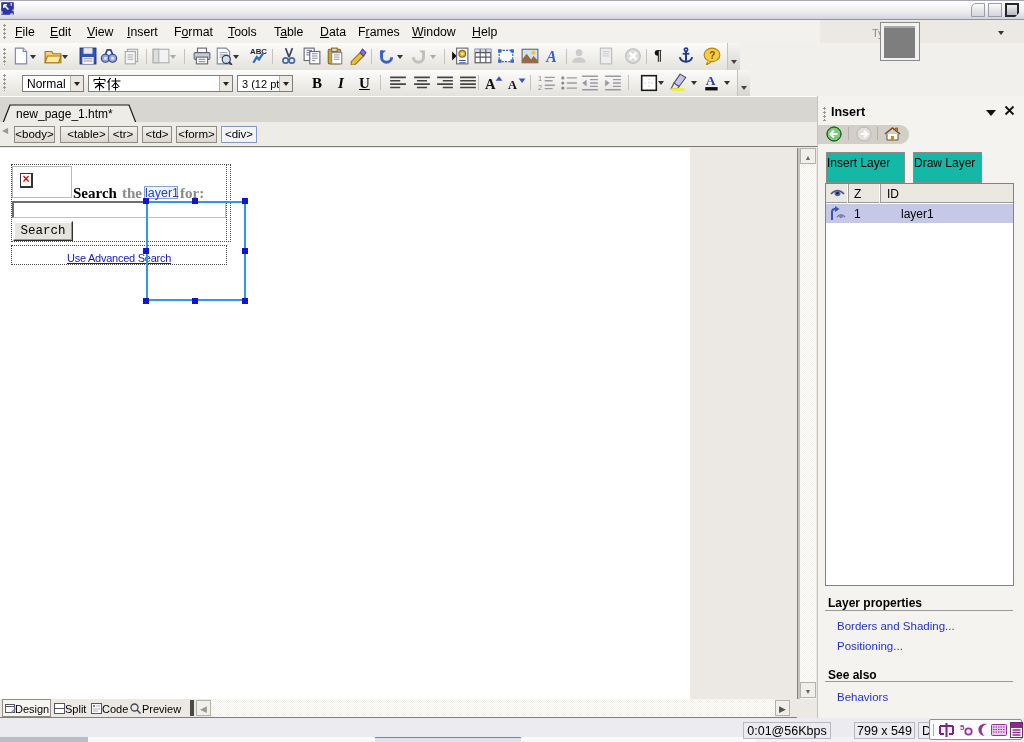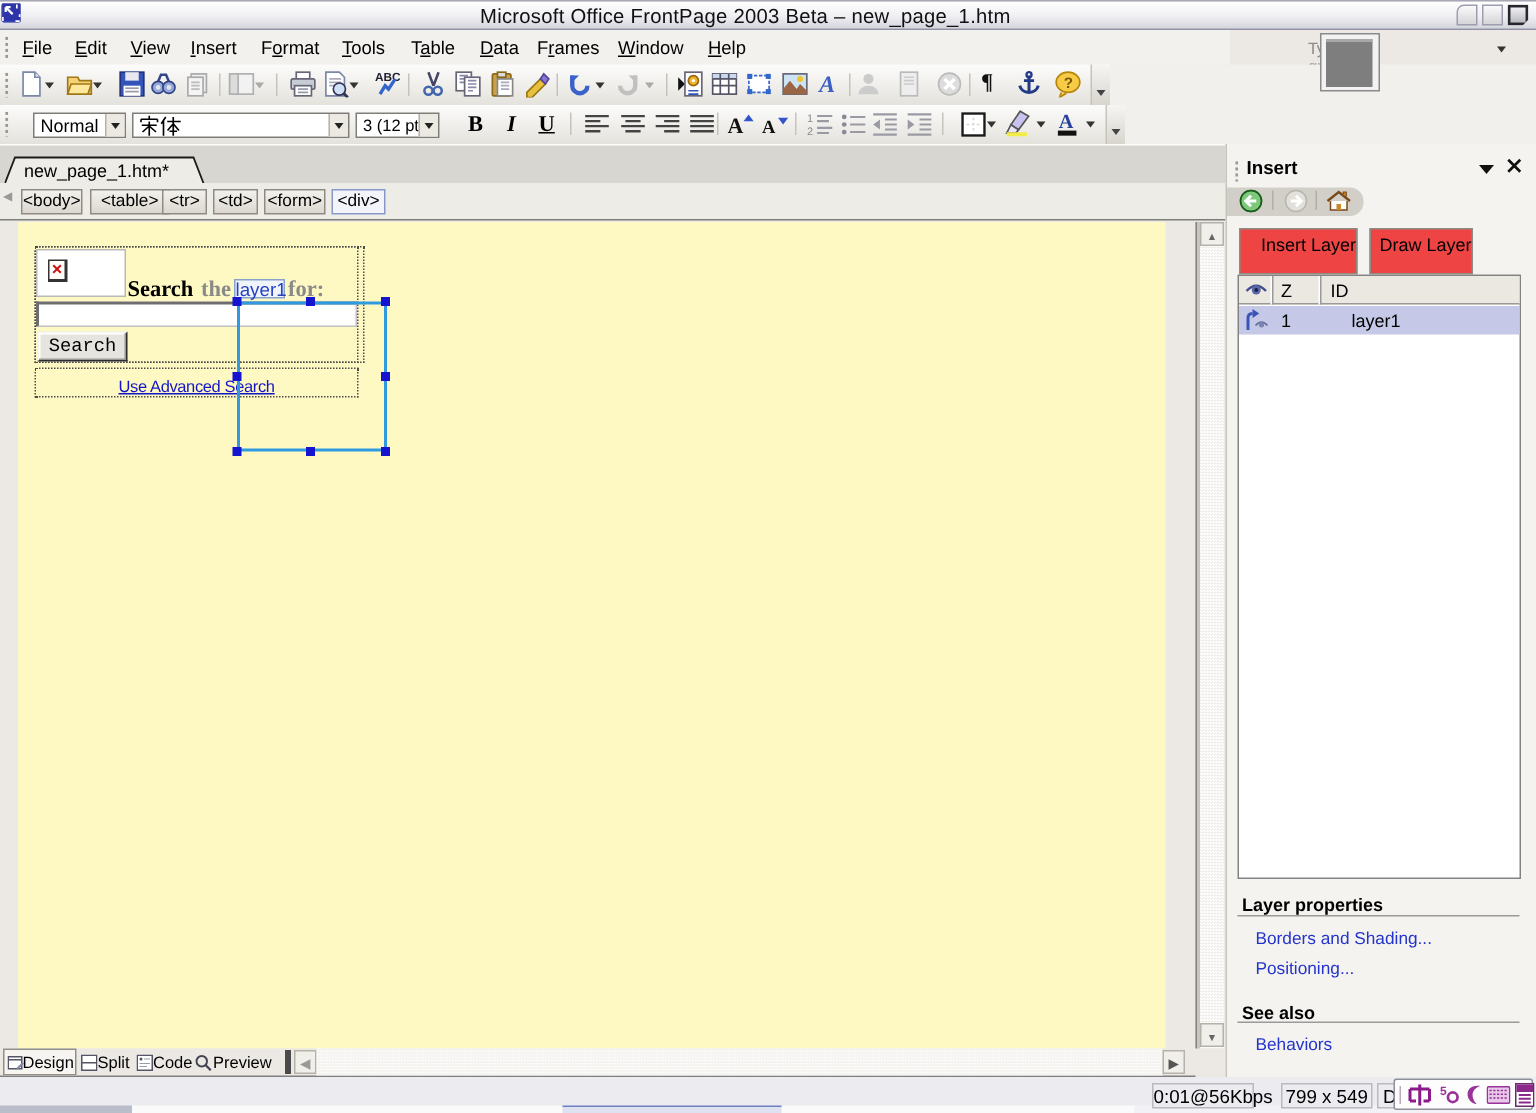--- a/index.html
+++ b/index.html
@@ -24,21 +24,21 @@
 .combo{position:absolute;top:5px;height:17px;background:#fff;border:1px solid #7f7d78}
 .combo .ctext{position:absolute;left:4px;top:1px;font-size:12px;color:#000;white-space:nowrap}
 .combo .cbtn{position:absolute;right:0;top:0;bottom:0;width:13px;background:#ece9e3;border-left:1px solid #b5b2aa}
 .combo .cbtn:after{content:"";position:absolute;left:3px;top:6px;border-left:3px solid transparent;border-right:3px solid transparent;border-top:4px solid #222}
 
 #tabstrip{left:0;top:96px;width:817px;height:26px;background:#d8d6d0;border-top:1px solid #fcfcfa}
 
 #tagbar{left:0;top:122px;width:817px;height:25px;background:#eeece7;border-bottom:1px solid #7e7c76}
 .tagbtn{position:absolute;top:4px;height:17px;background:linear-gradient(#f3f1ec,#dcd8d1);border:1px solid #8f8b83;color:#000;font-size:11.5px;text-align:center;padding-top:1px}
 
-#doc{left:12px;top:148px;width:765px;height:551px;background:#fef9c3;overflow:hidden}
+#doc{left:0;top:148px;width:690px;height:551px;background:#ffffff;overflow:hidden}
 .dotted{position:absolute;border:1px dotted #4c4c4c}
 #imgbox{left:12px;top:166px;width:60px;height:32px;background:#fff;border:1px solid #b9b9b9}
 #brokenimg{position:absolute;left:7px;top:6px;width:13px;height:15px;background:#fffdf8;border:1px solid #333;border-width:1px 2px 2px 1px}
 #brokenimg:before{content:"×";position:absolute;left:1.5px;top:-2px;color:#cc1111;font-weight:bold;font-size:12px}
 .searchtx{font-family:"Liberation Serif",serif;font-size:15px;font-weight:bold;color:#8a8a8a;white-space:nowrap}
 #layerlabel{left:144px;top:187px;width:34px;height:13px;background:#f0f5fc;border:1px solid #88a2c8;color:#2741c0;font-size:12.5px;text-align:center;line-height:12px}
 #searchinput{left:12px;top:201px;width:214px;height:17px;background:#fff;border:1px solid #c2c2c2;border-top:2px solid #6e6e6e;border-left:2px solid #6e6e6e}
 #searchbtn{left:13px;top:221px;width:60px;height:20px;background:#e6e4df;border:1px solid;border-color:#f6f5f2 #2e2e2e #2e2e2e #f6f5f2;box-shadow:inset -1px -1px 0 #9a9891,inset 1px 1px 0 #fff;font-family:"Liberation Mono",monospace;font-size:12.5px;text-align:center;line-height:19px;color:#000}
 #advlink{left:67px;top:253px;font-size:11px;letter-spacing:-.25px;color:#1515c8;text-decoration:underline}
 #layerrect{left:146px;top:201px;width:100px;height:100px;border:2px solid #2f9ae0}
@@ -52,35 +52,34 @@
 #htrack{position:absolute;left:211px;top:0;width:564px;height:18px;background:repeating-conic-gradient(#ffffff 0 25%,#f0efeb 0 50%) 0 0/2px 2px}
 
 #panel{left:817px;top:96px;width:207px;height:622px;background:#f4f3ef;border-left:1px solid #c6c3bb}
 .plink{position:absolute;left:19px;color:#2333cc;font-size:11.5px}
 .phead{position:absolute;left:10px;font-size:12px;font-weight:bold;color:#000}
 .prule{position:absolute;left:7px;right:11px;height:1px;background:#9a9a9a}
 #ptable{position:absolute;left:7px;top:87px;width:189px;height:403px;background:#fff;border:1px solid #828282}
 #pthead{position:absolute;left:0;top:0;right:0;height:19px;background:#ebe8e2;border-bottom:1px solid #9a9a9a}
 .pcol{position:absolute;top:0;height:19px;border-right:1px solid #9a9a9a;box-shadow:inset -1px 0 0 #fff}
 #prow{position:absolute;left:0;top:20px;right:0;height:19px;background:#c5c8e6}
-.pbtn{position:absolute;top:56px;height:31px;background:#ef4444;border:1px solid #8e8b84;text-align:right;padding-top:3px;font-size:12px;color:#000}
+.pbtn{position:absolute;top:56px;height:31px;background:#14b8a6;border:1px solid #8e8b84;text-align:left;padding-top:3px;font-size:12px;color:#000}
 
 #statusbar{left:0;top:718px;width:1024px;height:24px;background:#ebebf0}
 .spane{position:absolute;top:4px;height:17px;border:1px solid #b9b9c2;background:#ebebf0;font-size:12.5px;color:#000;text-align:center;padding-top:1px}
 #imebar{position:absolute;left:929px;top:1px;width:93px;height:21px;background:#fdfdfd;border:1px solid #8f8f9b;border-radius:2px}
 </style></head><body>
 
 <div class="abs" id="titlebar">
   <svg class="abs" id="appicon" style="left:1px;top:1px" width="14" height="14" viewBox="0 0 14 14">
       <rect width="14" height="14" fill="#2d35a8"></rect>
       <rect width="14" height="14" fill="none" stroke="#7d84cc" stroke-width="1"></rect>
       <path d="M3 3l5 5M3 3h3.5M3 3v3.5" stroke="#fff" stroke-width="1.6" fill="none"></path>
       <path d="M11 1v3M10 13h3M1 10v3M13 8v2" stroke="#fff" stroke-width="1.2"></path>
     </svg>
-  <div class="abs" id="title">Microsoft Office FrontPage 2003 Beta – new_page_1.htm</div>
   <div class="abs winbtn" style="left:971px;border-top-left-radius:5px"></div>
   <div class="abs winbtn" style="left:988px"></div>
   <div class="abs winbtn" style="left:1005px;border:2px solid #26262e;background:linear-gradient(#f0f0f0,#b9b9c2);clip-path:polygon(0 0,100% 0,100% 72%,72% 100%,0 100%)"></div>
 </div>
 
 <div class="abs" id="menubar">
   <div class="grip" style="top:4px;height:15px"></div>
   <span class="menuitem" style="left:15px"><u>F</u>ile</span>
   <span class="menuitem" style="left:50px"><u>E</u>dit</span>
   <span class="menuitem" style="left:87px"><u>V</u>iew</span>
@@ -469,21 +468,21 @@
   <div class="prule" style="top:585px"></div>
   <div class="plink" style="top:595px">Behaviors</div>
 </div>
 
 <div class="abs" id="statusbar">
   <div class="abs" style="left:0;top:19px;width:88px;height:5px;background:#b9bcc9"></div>
   <div class="abs" style="left:88px;top:19px;width:270px;height:5px;background:#fafafa"></div>
   <div class="abs" style="left:358px;top:19px;width:398px;height:5px;background:#fafafa"></div>
   <div class="abs" style="left:375px;top:19px;width:146px;height:5px;background:#dde1f0;border-top:1px solid #7080c0"></div>
   <div class="abs" style="left:756px;top:19px;width:268px;height:5px;background:#f2f2f6"></div>
-  <div class="spane" style="left:768px;width:68px">0:01@56Kbps</div>
+  <div class="spane" style="left:743px;width:88px">0:01@56Kbps</div>
   <div class="spane" style="left:854px;width:61px">799 x 549</div>
   <div class="spane" style="left:918px;width:30px;text-align:left;padding-left:3px">D</div>
   <div id="imebar">
     <svg class="abs" style="left:8px;top:2px" width="17" height="16" viewBox="0 0 17 16">
         <path d="M8.5 1v14M2 4h13M2 4v8M15 4v8M2 12h4M11 12h4" stroke="#8b1a8b" stroke-width="2" fill="none"></path>
       </svg>
     <svg class="abs" style="left:30px;top:3px" width="14" height="14" viewBox="0 0 14 14">
         <text x="0" y="7" font-size="8" font-weight="bold" fill="#993399" font-family="Liberation Sans">5</text>
         <circle cx="8.5" cy="8.5" r="3.2" fill="none" stroke="#993399" stroke-width="1.8"></circle>
       </svg>

